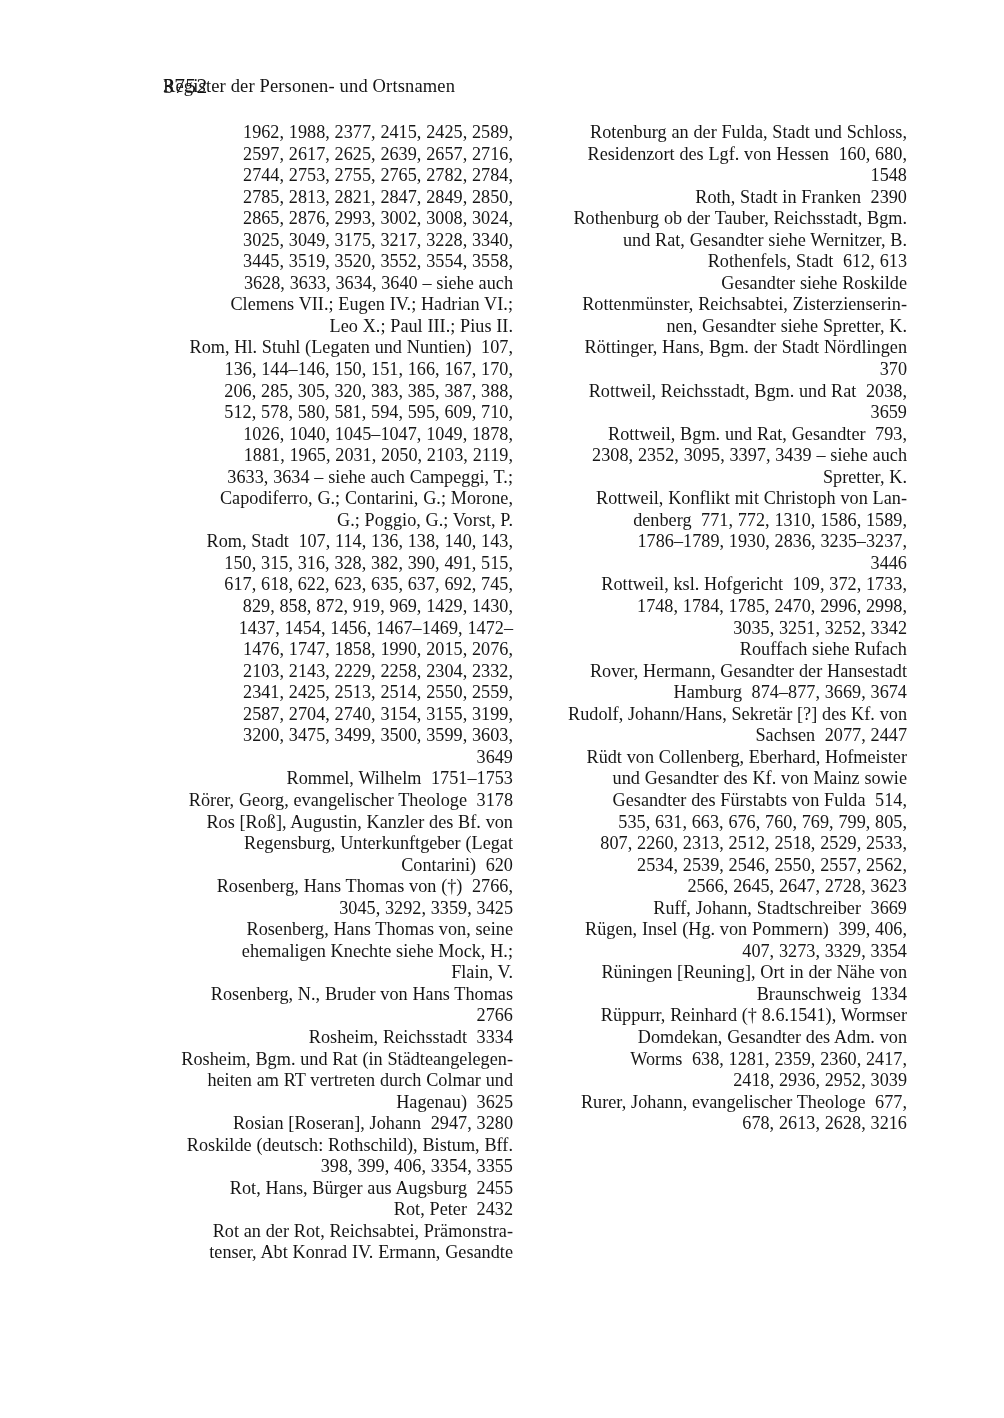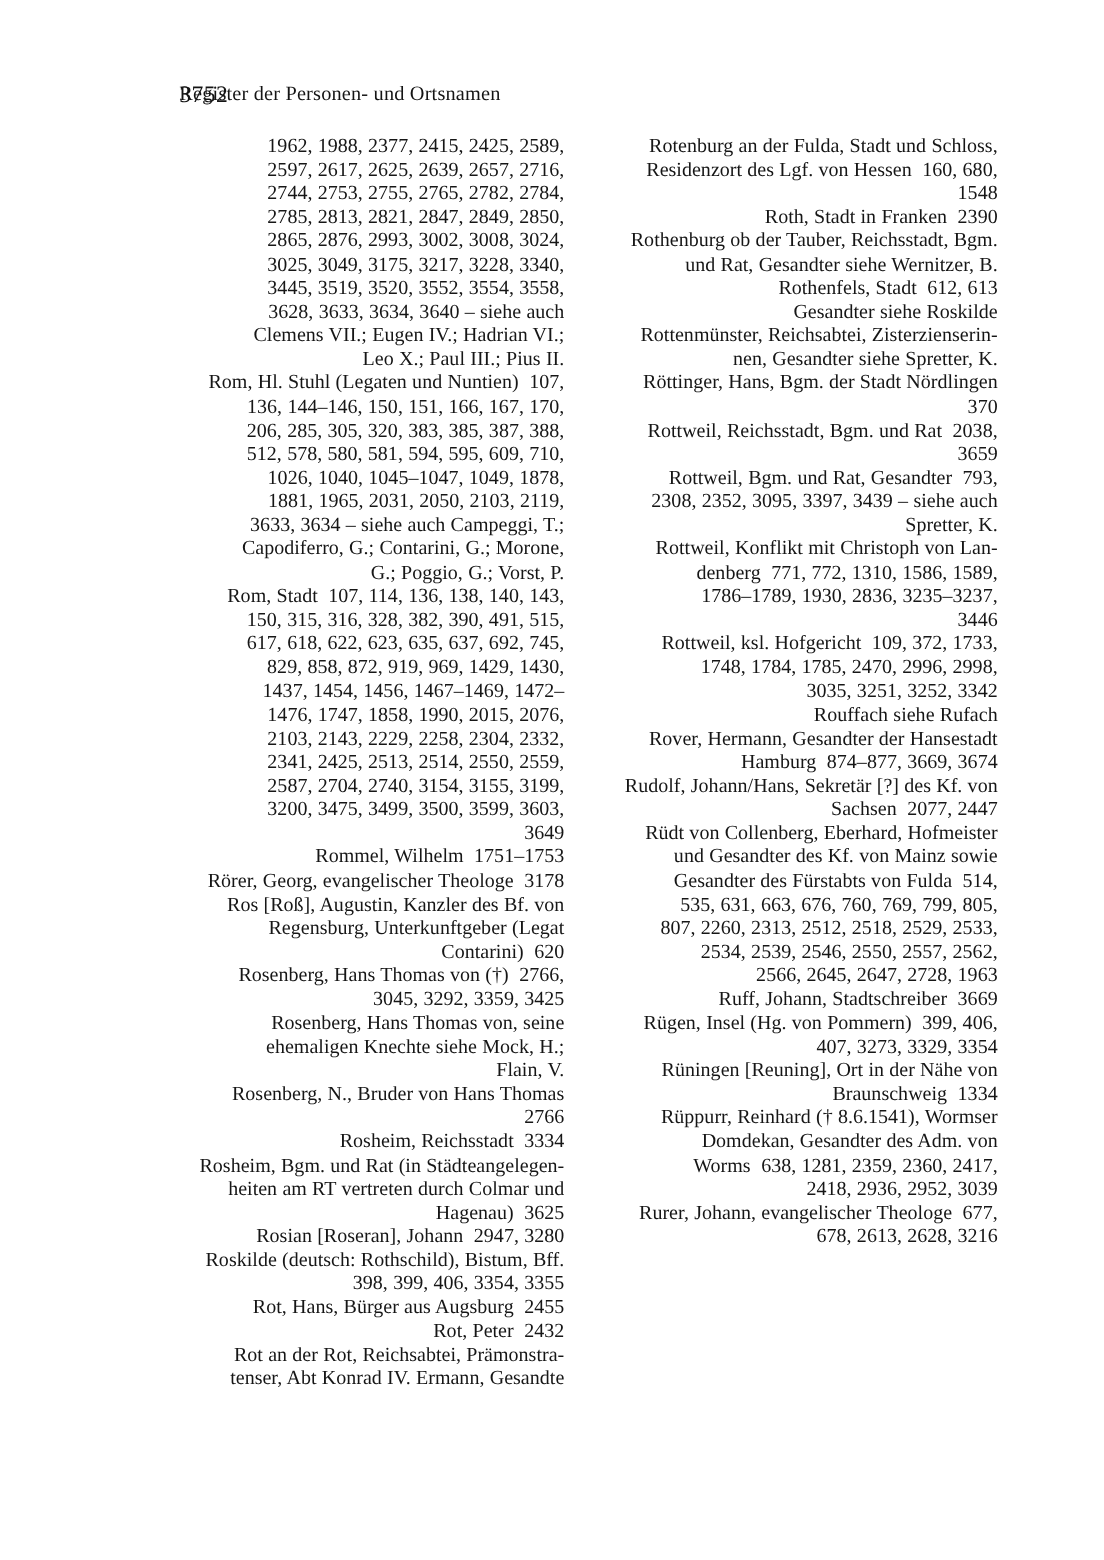--- a/index.html
+++ b/index.html
@@ -181,21 +181,21 @@
         <p class="entry">Rover, Hermann, Gesandter der Hansestadt
 Hamburg  874–877, 3669, 3674</p>
         <p class="entry">Rudolf, Johann/Hans, Sekretär [?] des Kf. von
 Sachsen  2077, 2447</p>
         <p class="entry">Rüdt von Collenberg, Eberhard, Hofmeister
 und Gesandter des Kf. von Mainz sowie
 Gesandter des Fürstabts von Fulda  514,
 535, 631, 663, 676, 760, 769, 799, 805,
 807, 2260, 2313, 2512, 2518, 2529, 2533,
 2534, 2539, 2546, 2550, 2557, 2562,
-2566, 2645, 2647, 2728, 1963</p>
+2566, 2645, 2647, 2728, 3623</p>
         <p class="entry">Ruff, Johann, Stadtschreiber  3669</p>
         <p class="entry">Rügen, Insel (Hg. von Pommern)  399, 406,
 407, 3273, 3329, 3354</p>
         <p class="entry">Rüningen [Reuning], Ort in der Nähe von
 Braunschweig  1334</p>
         <p class="entry">Rüppurr, Reinhard († 8.6.1541), Wormser
 Domdekan, Gesandter des Adm. von
 Worms  638, 1281, 2359, 2360, 2417,
 2418, 2936, 2952, 3039</p>
         <p class="entry">Rurer, Johann, evangelischer Theologe  677,

